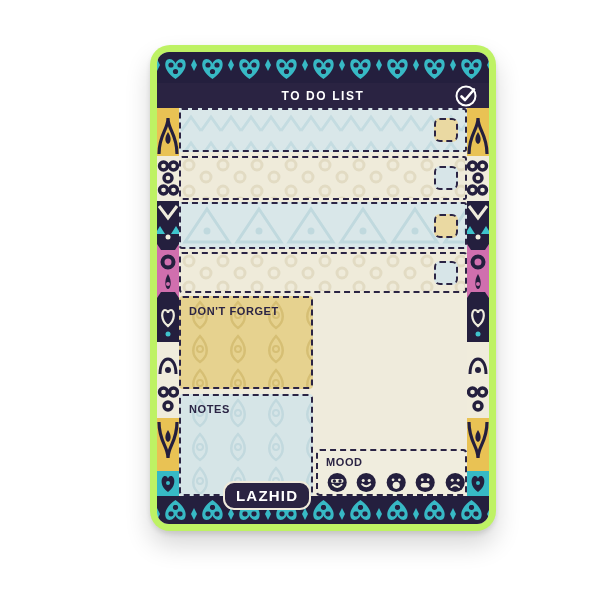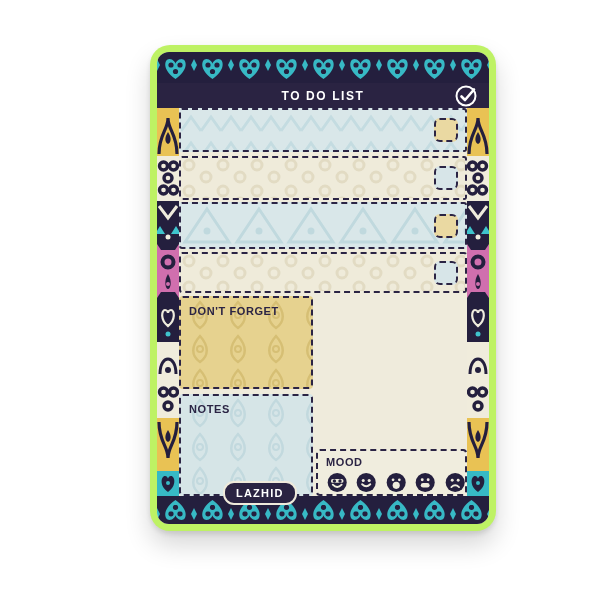--- a/index.html
+++ b/index.html
@@ -23,21 +23,21 @@
   .row{position:absolute;left:22px;width:288px;box-sizing:border-box;border:2px dashed #2b2444;border-radius:3px;
        overflow:hidden;display:flex;align-items:center;justify-content:flex-end;}
   .wm{position:absolute;inset:0;width:100%;height:100%;}
   .cb{position:relative;z-index:1;width:24px;height:24px;box-sizing:border-box;border:2px dashed #2b2444;
       border-radius:6px;margin-right:7px;}
   .box{position:absolute;box-sizing:border-box;border:2px dashed #2b2444;border-radius:4px;overflow:hidden;}
   .box .lbl{position:relative;z-index:1;display:block;padding:7px 16px 0 8px;font-size:11px;font-weight:bold;
             letter-spacing:.6px;color:#2b2444;}
   .moodrow{position:relative;z-index:1;display:flex;gap:9px;padding:4px 0 0 9px;}
   .badge{position:absolute;left:66px;top:429px;z-index:6;background:#2a2342;color:#fff;
-         font-size:11px;font-weight:bold;letter-spacing:1.2px;padding:4px 11px;border-radius:11px;
+         font-size:15px;font-weight:bold;letter-spacing:1.2px;padding:4px 11px;border-radius:11px;
          border:2px solid #efeadb;}
 </style>
 </head>
 <body>
 
 <svg width="0" height="0" style="position:absolute" aria-hidden="true">
   <defs>
     <pattern id="bandHearts" patternUnits="userSpaceOnUse" width="37" height="31">
       <rect width="37" height="31" fill="#241f3e"></rect>
       <path d="M18.5,27 C5,18 7,7 12.5,7 C16,7 18.5,10.5 18.5,12 C18.5,10.5 21,7 24.5,7 C30,7 32,18 18.5,27 Z" fill="#37b9c5"></path>

